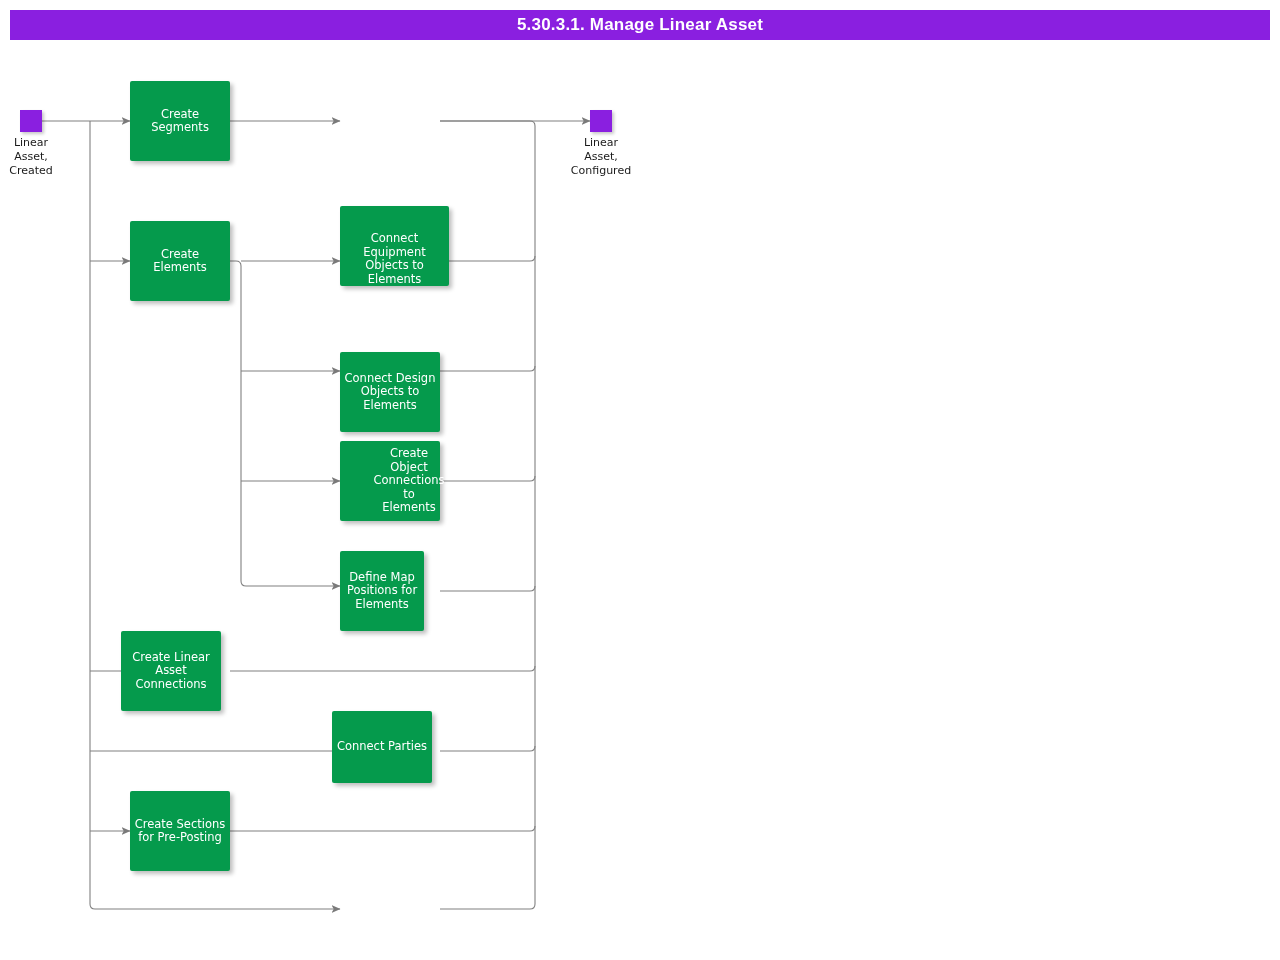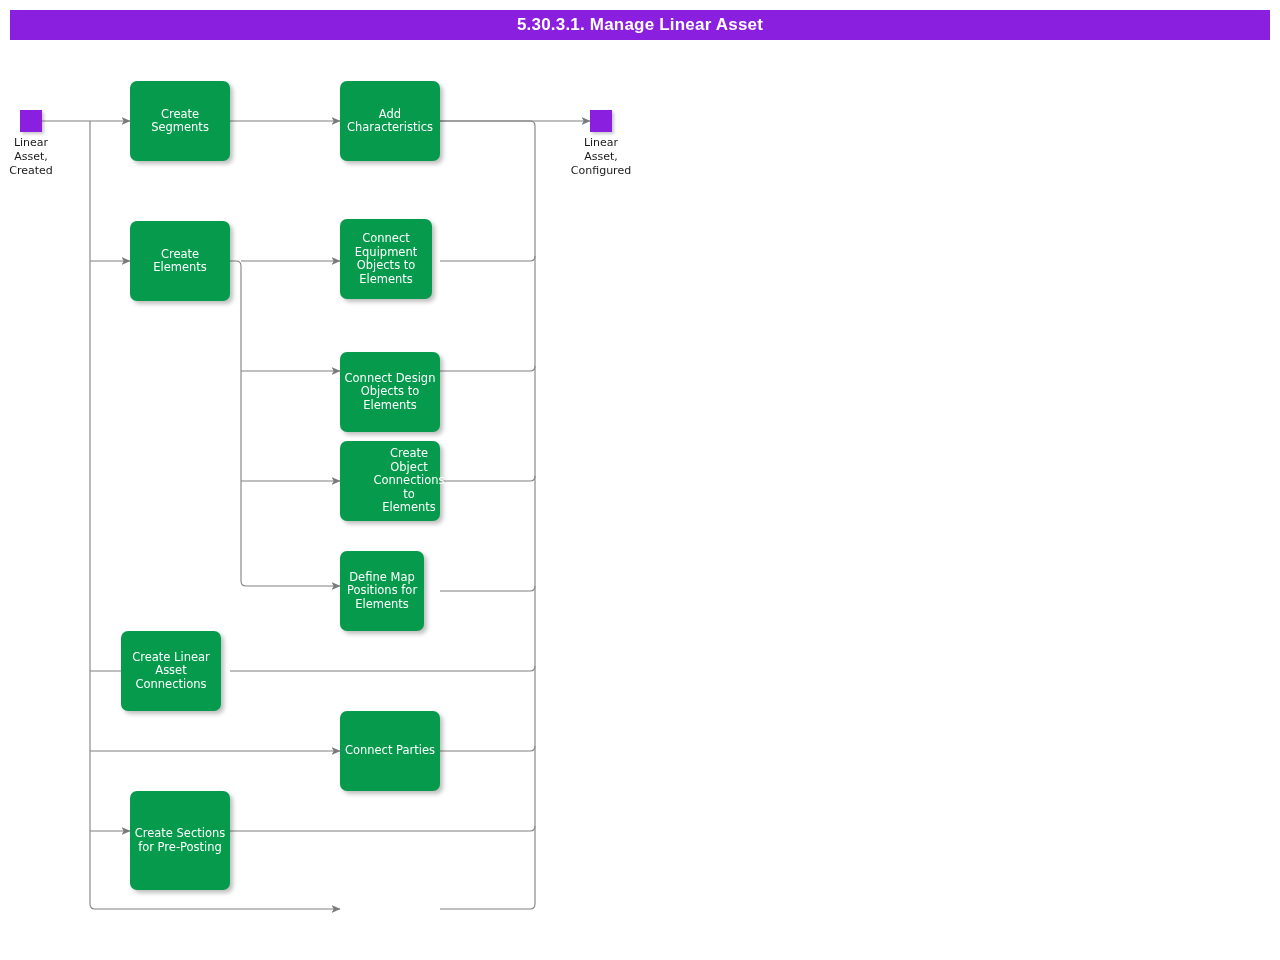--- a/index.html
+++ b/index.html
@@ -62,21 +62,21 @@
     font-family: "DejaVu Sans", sans-serif;
     font-size: 11px;
     line-height: 14px;
     white-space: pre-line;
   }
 
   
   .node {
     position: absolute;
     background: #059A4C;
-    border-radius: 7px;
+    border-radius: 2px;
     box-shadow: 3px 3px 4px rgba(0,0,0,0.25);
     display: flex;
     align-items: center;
     justify-content: center;
     box-sizing: border-box;
     cursor: pointer;
   }
   .node .node-label {
     color: #ffffff;
     font-family: "DejaVu Sans", sans-serif;
@@ -163,31 +163,27 @@
     <div class="term-label">Linear
 Asset,
 Configured</div>
   </div>
 
   <div class="node" style="left:130px; top:81px; width:100px; height:80px;">
     <span class="node-label">Create
 Segments</span>
   </div>
 
-  <div class="node" style="left:340px; top:81px; width:100px; height:80px;">
-    <span class="node-label">Add
-Characteristics</span>
-  </div>
 
   <div class="node" style="left:130px; top:221px; width:100px; height:80px;">
     <span class="node-label">Create
 Elements</span>
   </div>
 
-  <div class="node" style="left:340px; top:219px; width:92px; height:80px;">
+  <div class="node" style="left:340px; top:206px; width:109px; height:80px;align-items:flex-end;">
     <span class="node-label">Connect
 Equipment
 Objects to
 Elements</span>
   </div>
 
   <div class="node" style="left:340px; top:331px; width:100px; height:80px;margin-top:21px;">
     <span class="node-label">Connect Design
 Objects to
 Elements</span>
@@ -204,23 +200,23 @@
 Positions for
 Elements</span>
   </div>
 
   <div class="node" style="left:121px; top:631px; width:100px; height:80px;">
     <span class="node-label">Create Linear
 Asset
 Connections</span>
   </div>
 
-  <div class="node" style="left:340px; top:711px; width:100px; height:80px;">
+  <div class="node" style="left:332px; top:711px; width:100px; height:72px;">
     <span class="node-label">Connect Parties</span>
   </div>
 
-  <div class="node" style="left:130px; top:791px; width:100px; height:99px;">
+  <div class="node" style="left:130px; top:791px; width:100px; height:80px;">
     <span class="node-label">Create Sections
 for Pre-Posting</span>
   </div>
 
 
 </div>
 
 </body></html>

